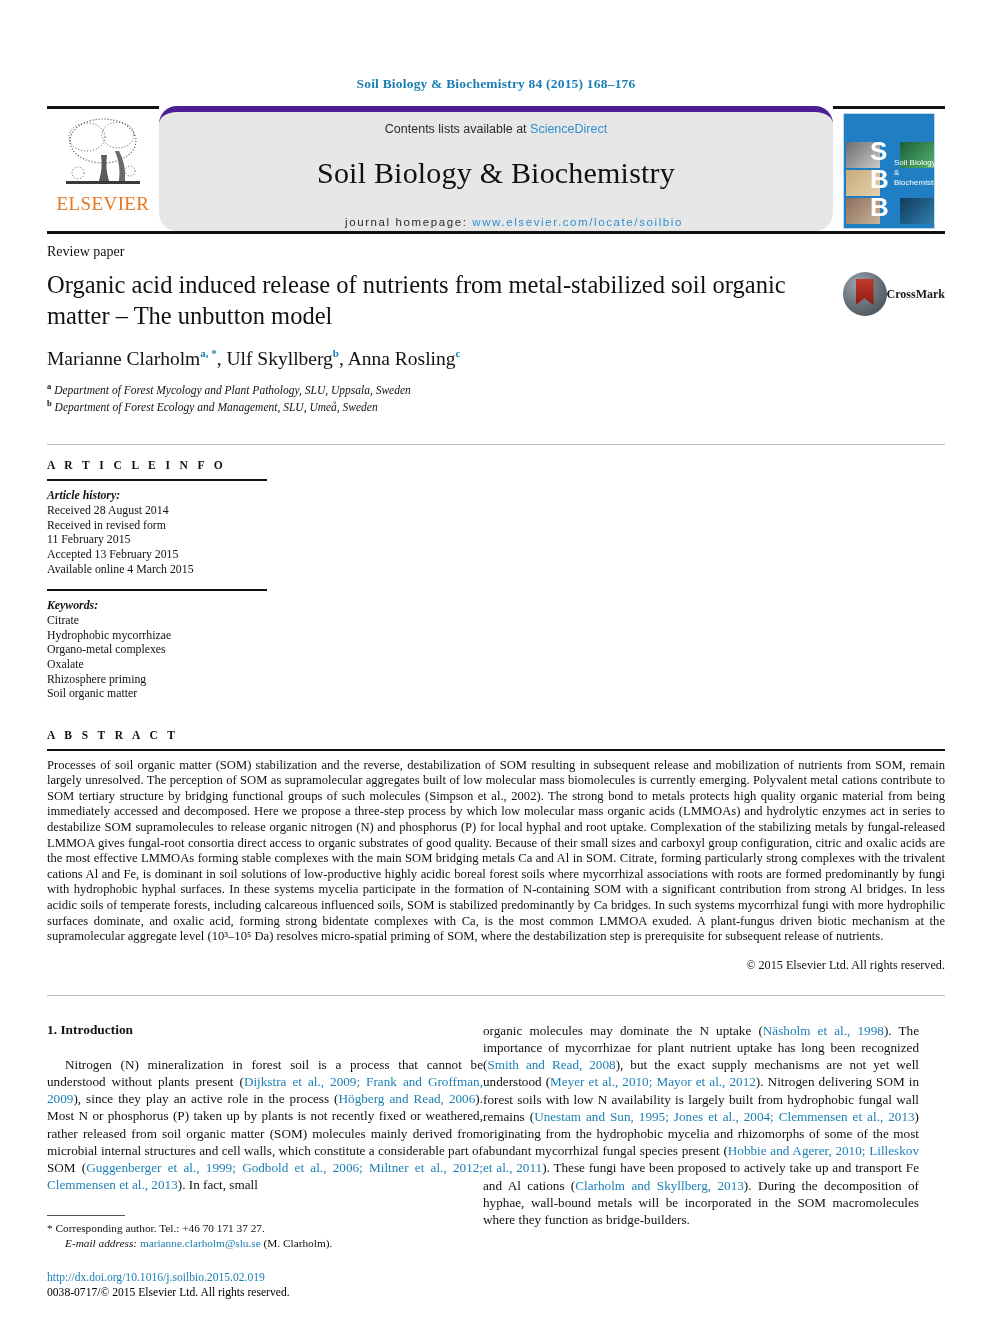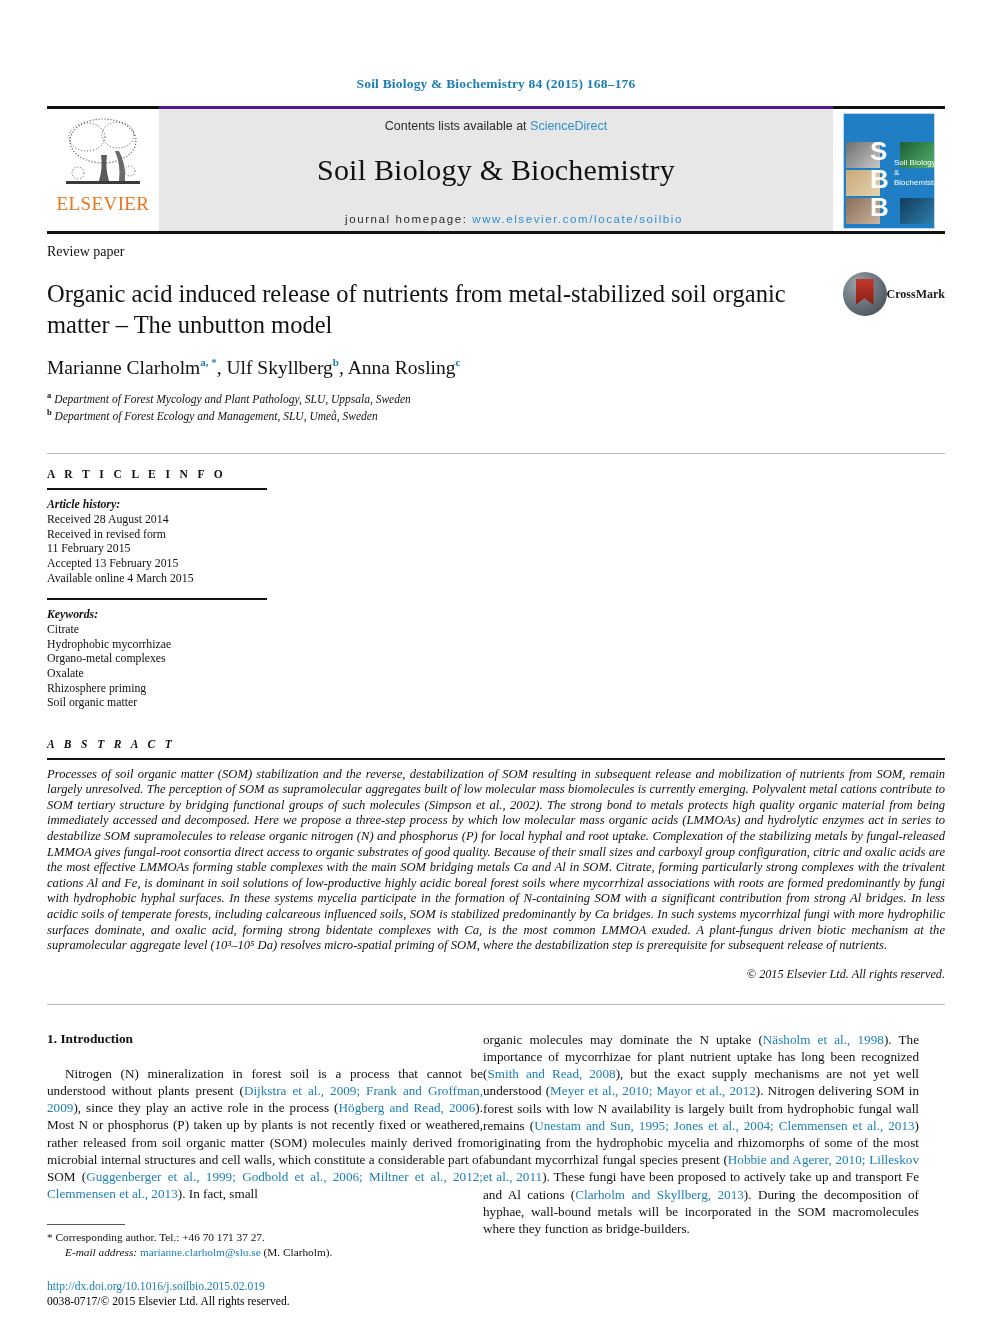--- a/index.html
+++ b/index.html
@@ -60,24 +60,25 @@
     font-family: "Liberation Serif", serif;
     color: #E87722;
     font-size: 19px;
     letter-spacing: 0.4px;
     line-height: 1;
     margin-top: 1px;
   }
   .masthead-center {
     flex: 1 1 auto;
     background: #e7e7e7;
-    border-top: 3px solid #4c1d95;
+    border-top: 6px solid #4c1d95;
     text-align: center;
     box-sizing: border-box;
     padding-top: 10px;
+    border-radius: 18px;
   }
   .contents-line {
     font-family: "Liberation Sans", sans-serif;
     font-size: 12.5px;
     color: #2b2b2b;
   }
   .contents-line .sd {
     color: #2f8fd0;
   }
   .journal-title {
@@ -148,21 +149,21 @@
     border-top: 3px solid #111;
   }
   .title-block {
     margin: 10px 47px 0 47px;
     position: relative;
   }
   .paper-type {
     font-family: "Liberation Serif", serif;
     font-size: 14px;
     color: #111;
-    margin-bottom: 18px;
+    margin-bottom: 9px;
   }
   .paper-title {
     font-family: "Liberation Serif", serif;
     font-size: 24.5px;
     line-height: 31px;
     color: #111;
     max-width: 780px;
   }
   .crossmark {
     position: absolute;
@@ -227,21 +228,20 @@
     border-top: 1px solid #b9b9b9;
     padding-top: 14px;
     flex-direction: column;
   }
   .col-info {
     width: 220px;
     flex: 0 0 220px;
   }
   .col-abstract {
     flex: 1 1 auto;
-    font-style: italic;
   }
   .sec-head {
     font-family: "Liberation Serif", serif;
     font-weight: bold;
     font-size: 11.5px;
     letter-spacing: 3.4px;
     color: #111;
     margin-bottom: 8px;
   }
   .rule-med {

